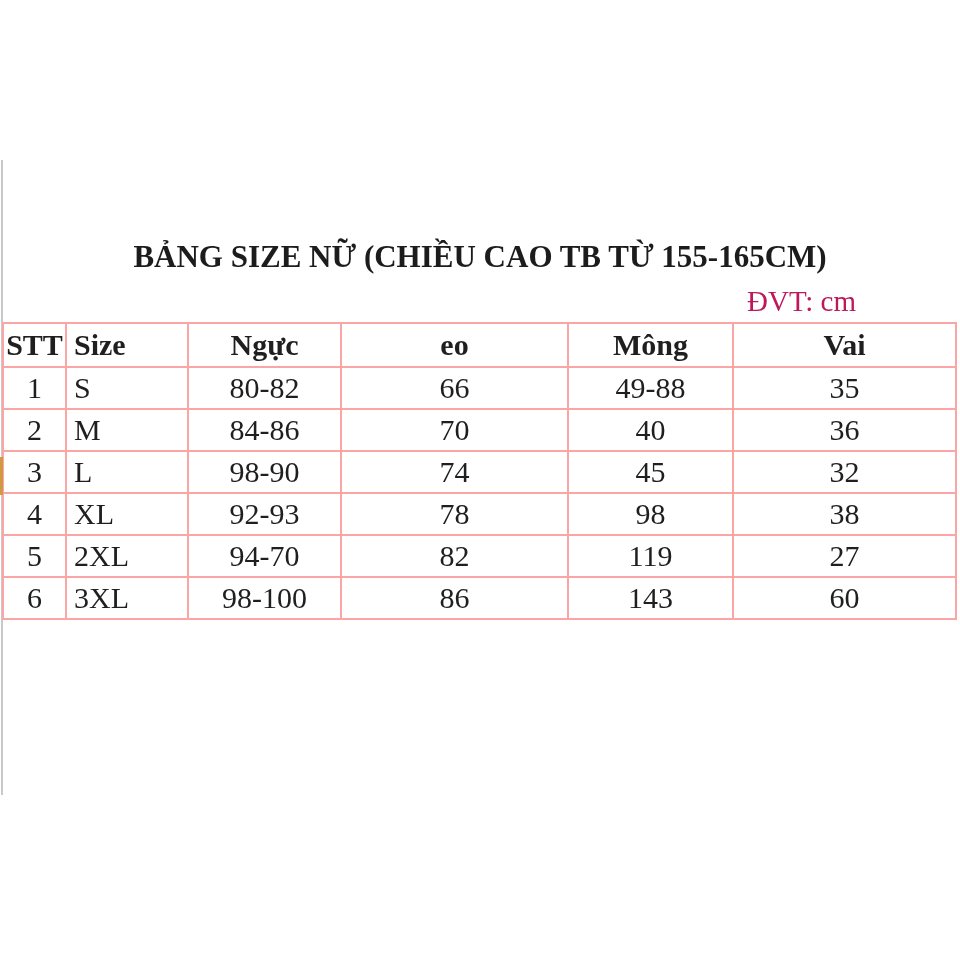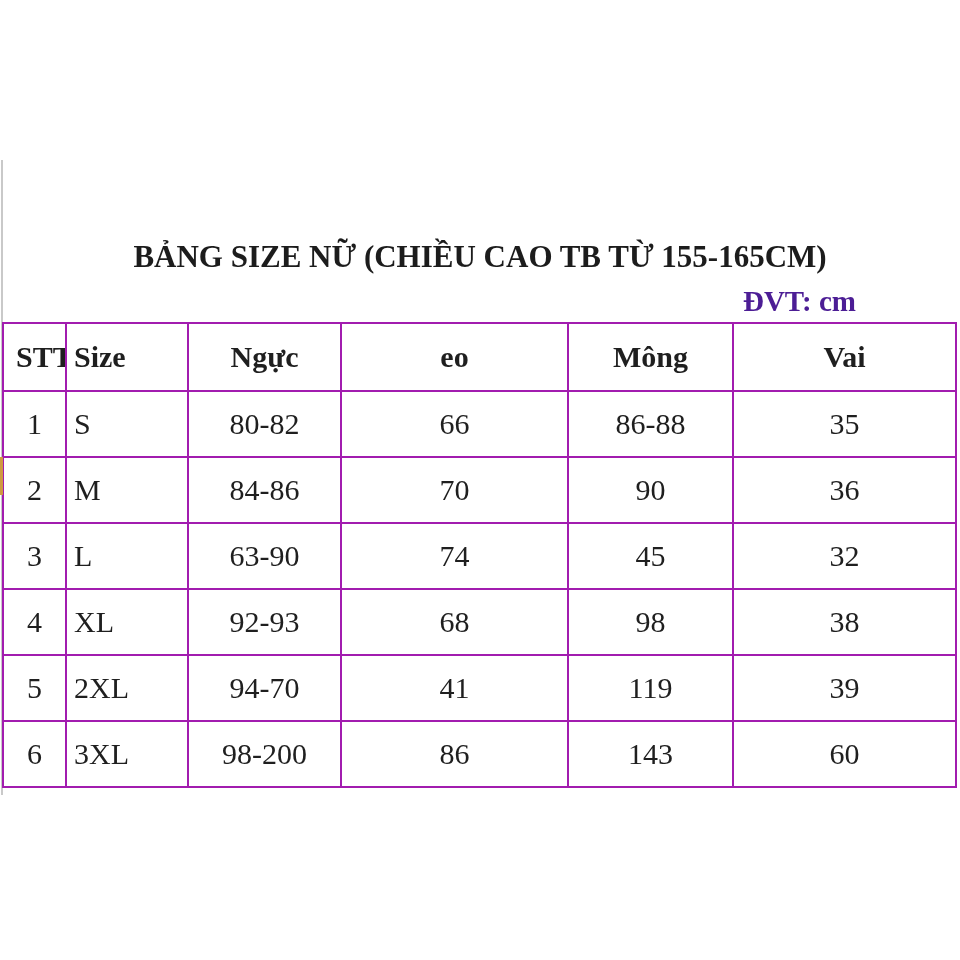--- a/index.html
+++ b/index.html
@@ -28,37 +28,36 @@
     letter-spacing: 0px;
     color: #1c1c1c;
     white-space: nowrap;
   }
   .unit-label {
     position: absolute;
     top: 284px;
     right: 104px;
     font-size: 29px;
     line-height: 34px;
-    color: #4c1d95;
+    color: #be185d;
     white-space: nowrap;
-    font-weight: bold;
   }
   table.size-table {
     position: absolute;
     left: 2px;
     top: 322px;
     width: 953px;
     border-collapse: collapse;
     table-layout: fixed;
   }
   table.size-table th,
   table.size-table td {
-    border: 2px solid #a21caf;
+    border: 2px solid #fca5a5;
     font-size: 30px;
-    padding: 12px;
+    padding: 0;
     text-align: center;
     vertical-align: middle;
     overflow: hidden;
     white-space: nowrap;
   }
   table.size-table th {
     font-weight: bold;
     height: 42px;
   }
   table.size-table td {
@@ -121,59 +120,59 @@
         <th>Mông</th>
         <th>Vai</th>
       </tr>
     </thead>
     <tbody>
       <tr>
         <td>1</td>
         <td class="align-left">S</td>
         <td>80-82</td>
         <td>66</td>
-        <td>86-88</td>
+        <td>49-88</td>
         <td>35</td>
       </tr>
       <tr>
         <td>2</td>
         <td class="align-left">M</td>
         <td>84-86</td>
         <td>70</td>
-        <td>90</td>
+        <td>40</td>
         <td>36</td>
       </tr>
       <tr>
         <td>3</td>
         <td class="align-left">L</td>
-        <td>63-90</td>
+        <td>98-90</td>
         <td>74</td>
         <td>45</td>
         <td>32</td>
       </tr>
       <tr>
         <td>4</td>
         <td class="align-left">XL</td>
         <td>92-93</td>
-        <td>68</td>
+        <td>78</td>
         <td>98</td>
         <td>38</td>
       </tr>
       <tr>
         <td>5</td>
         <td class="align-left">2XL</td>
         <td>94-70</td>
-        <td>41</td>
+        <td>82</td>
         <td>119</td>
-        <td>39</td>
+        <td>27</td>
       </tr>
       <tr>
         <td>6</td>
         <td class="align-left">3XL</td>
-        <td>98-200</td>
+        <td>98-100</td>
         <td>86</td>
         <td>143</td>
         <td>60</td>
       </tr>
     </tbody>
   </table>
 
 </div>
 
 </body></html>

